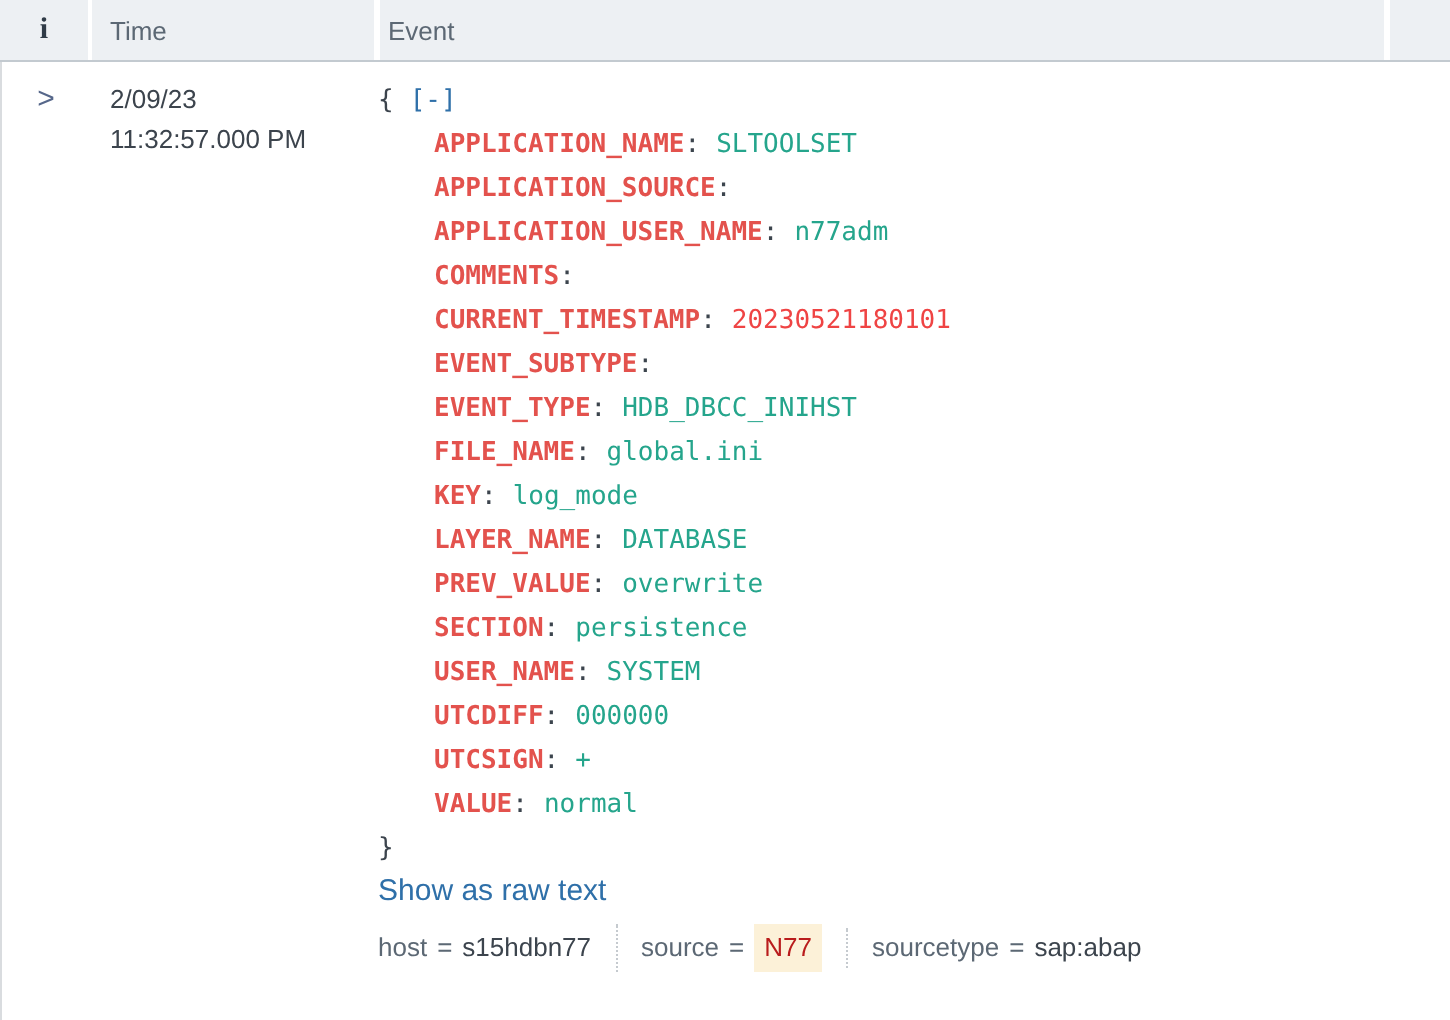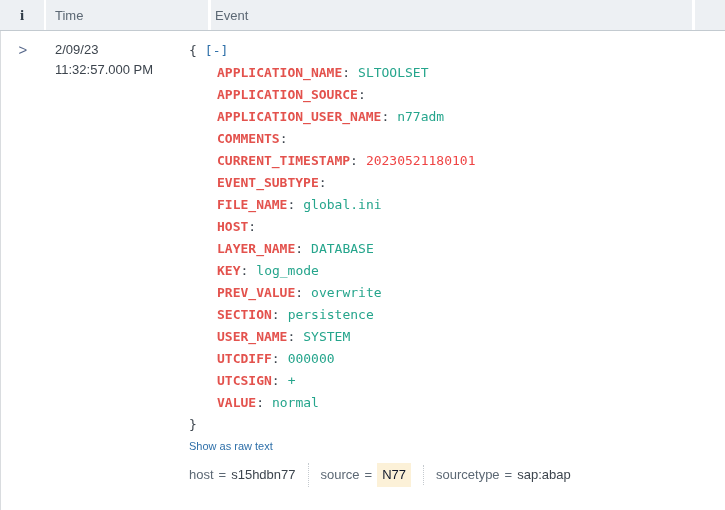--- a/index.html
+++ b/index.html
@@ -25,21 +25,21 @@
     color:#5c6874;
     height:100%;
   }
   .hcell-i { width:44px; justify-content:center; margin-right:2px; }
   .hcell-i .iglyph {
     font-family:"Liberation Serif", serif;
     font-weight:bold;
     font-size:15px;
     color:#303b47;
   }
-  .hcell-time { width:162px; padding-left:9px; margin-right:3px; }
+  .hcell-time { width:141px; padding-left:9px; margin-right:3px; }
   .hcell-event { flex:1; padding-left:4px; margin-right:3px; }
   .hcell-spacer { width:30px; }
 
   
   .body-row {
     display:flex;
     align-items:flex-start;
     border-left:1px solid #d9dcdf;
     height:479px;
     padding-top:9px;
@@ -77,21 +77,21 @@
   .jkey   { color:#e3524d; font-weight:bold; cursor:pointer; }
   .jcolon { color:#3c444d; }
   .jval   { margin-left:8px; cursor:pointer; }
   .v-str  { color:#25a58c; }
   .v-num  { color:#ef4444; }
   .jbrace { color:#3c444d; }
   .jtoggle { color:#2f70a9; margin-left:8px; cursor:pointer; }
 
   .raw-link {
     display:inline-block;
-    font-size:11px;
+    font-size:15px;
     line-height:19px;
     color:#2f70a9;
     cursor:pointer;
   }
 
   
   .fields-row {
     display:flex;
     align-items:center;
     margin-top:7px;
@@ -103,21 +103,21 @@
     border-left:1px dotted #c5cacf;
     margin-left:12px;
     padding-left:12px;
   }
   .fname { color:#5c6874; cursor:pointer; }
   .feq   { color:#5c6874; margin:0 5px; }
   .fval  { cursor:pointer; }
   .v-plain { color:#3c444d; }
   .v-hl {
     background:#fcf1d8;
-    color:#0f172a;
+    color:#b91c1c;
     padding:2px 5px;
   }
 </style>
 </head>
 <body>
 
 <div class="app">
 
   <div class="header-row">
     <div class="hcell hcell-i">
@@ -154,28 +154,28 @@
           <div class="jline jindent"><span class="jkey">APPLICATION_SOURCE</span><span class="jcolon">:</span><span class="jval v-str"></span></div>
 
           <div class="jline jindent"><span class="jkey">APPLICATION_USER_NAME</span><span class="jcolon">:</span><span class="jval v-str">n77adm</span></div>
 
           <div class="jline jindent"><span class="jkey">COMMENTS</span><span class="jcolon">:</span><span class="jval v-str"></span></div>
 
           <div class="jline jindent"><span class="jkey">CURRENT_TIMESTAMP</span><span class="jcolon">:</span><span class="jval v-num">20230521180101</span></div>
 
           <div class="jline jindent"><span class="jkey">EVENT_SUBTYPE</span><span class="jcolon">:</span><span class="jval v-str"></span></div>
 
+          <div class="jline jindent"><span class="jkey">EVENT_TYPE</span><span class="jcolon">:</span><span class="jval v-str">HDB_DBCC_INIHST</span></div>
 
           <div class="jline jindent"><span class="jkey">FILE_NAME</span><span class="jcolon">:</span><span class="jval v-str">global.ini</span></div>
 
-          <div class="jline jindent"><span class="jkey">HOST</span><span class="jcolon">:</span><span class="jval v-str"></span></div>
+
+          <div class="jline jindent"><span class="jkey">KEY</span><span class="jcolon">:</span><span class="jval v-str">log_mode</span></div>
 
           <div class="jline jindent"><span class="jkey">LAYER_NAME</span><span class="jcolon">:</span><span class="jval v-str">DATABASE</span></div>
-
-          <div class="jline jindent"><span class="jkey">KEY</span><span class="jcolon">:</span><span class="jval v-str">log_mode</span></div>
 
           <div class="jline jindent"><span class="jkey">PREV_VALUE</span><span class="jcolon">:</span><span class="jval v-str">overwrite</span></div>
 
           <div class="jline jindent"><span class="jkey">SECTION</span><span class="jcolon">:</span><span class="jval v-str">persistence</span></div>
 
           <div class="jline jindent"><span class="jkey">USER_NAME</span><span class="jcolon">:</span><span class="jval v-str">SYSTEM</span></div>
 
           <div class="jline jindent"><span class="jkey">UTCDIFF</span><span class="jcolon">:</span><span class="jval v-str">000000</span></div>
 
           <div class="jline jindent"><span class="jkey">UTCSIGN</span><span class="jcolon">:</span><span class="jval v-str">+</span></div>

